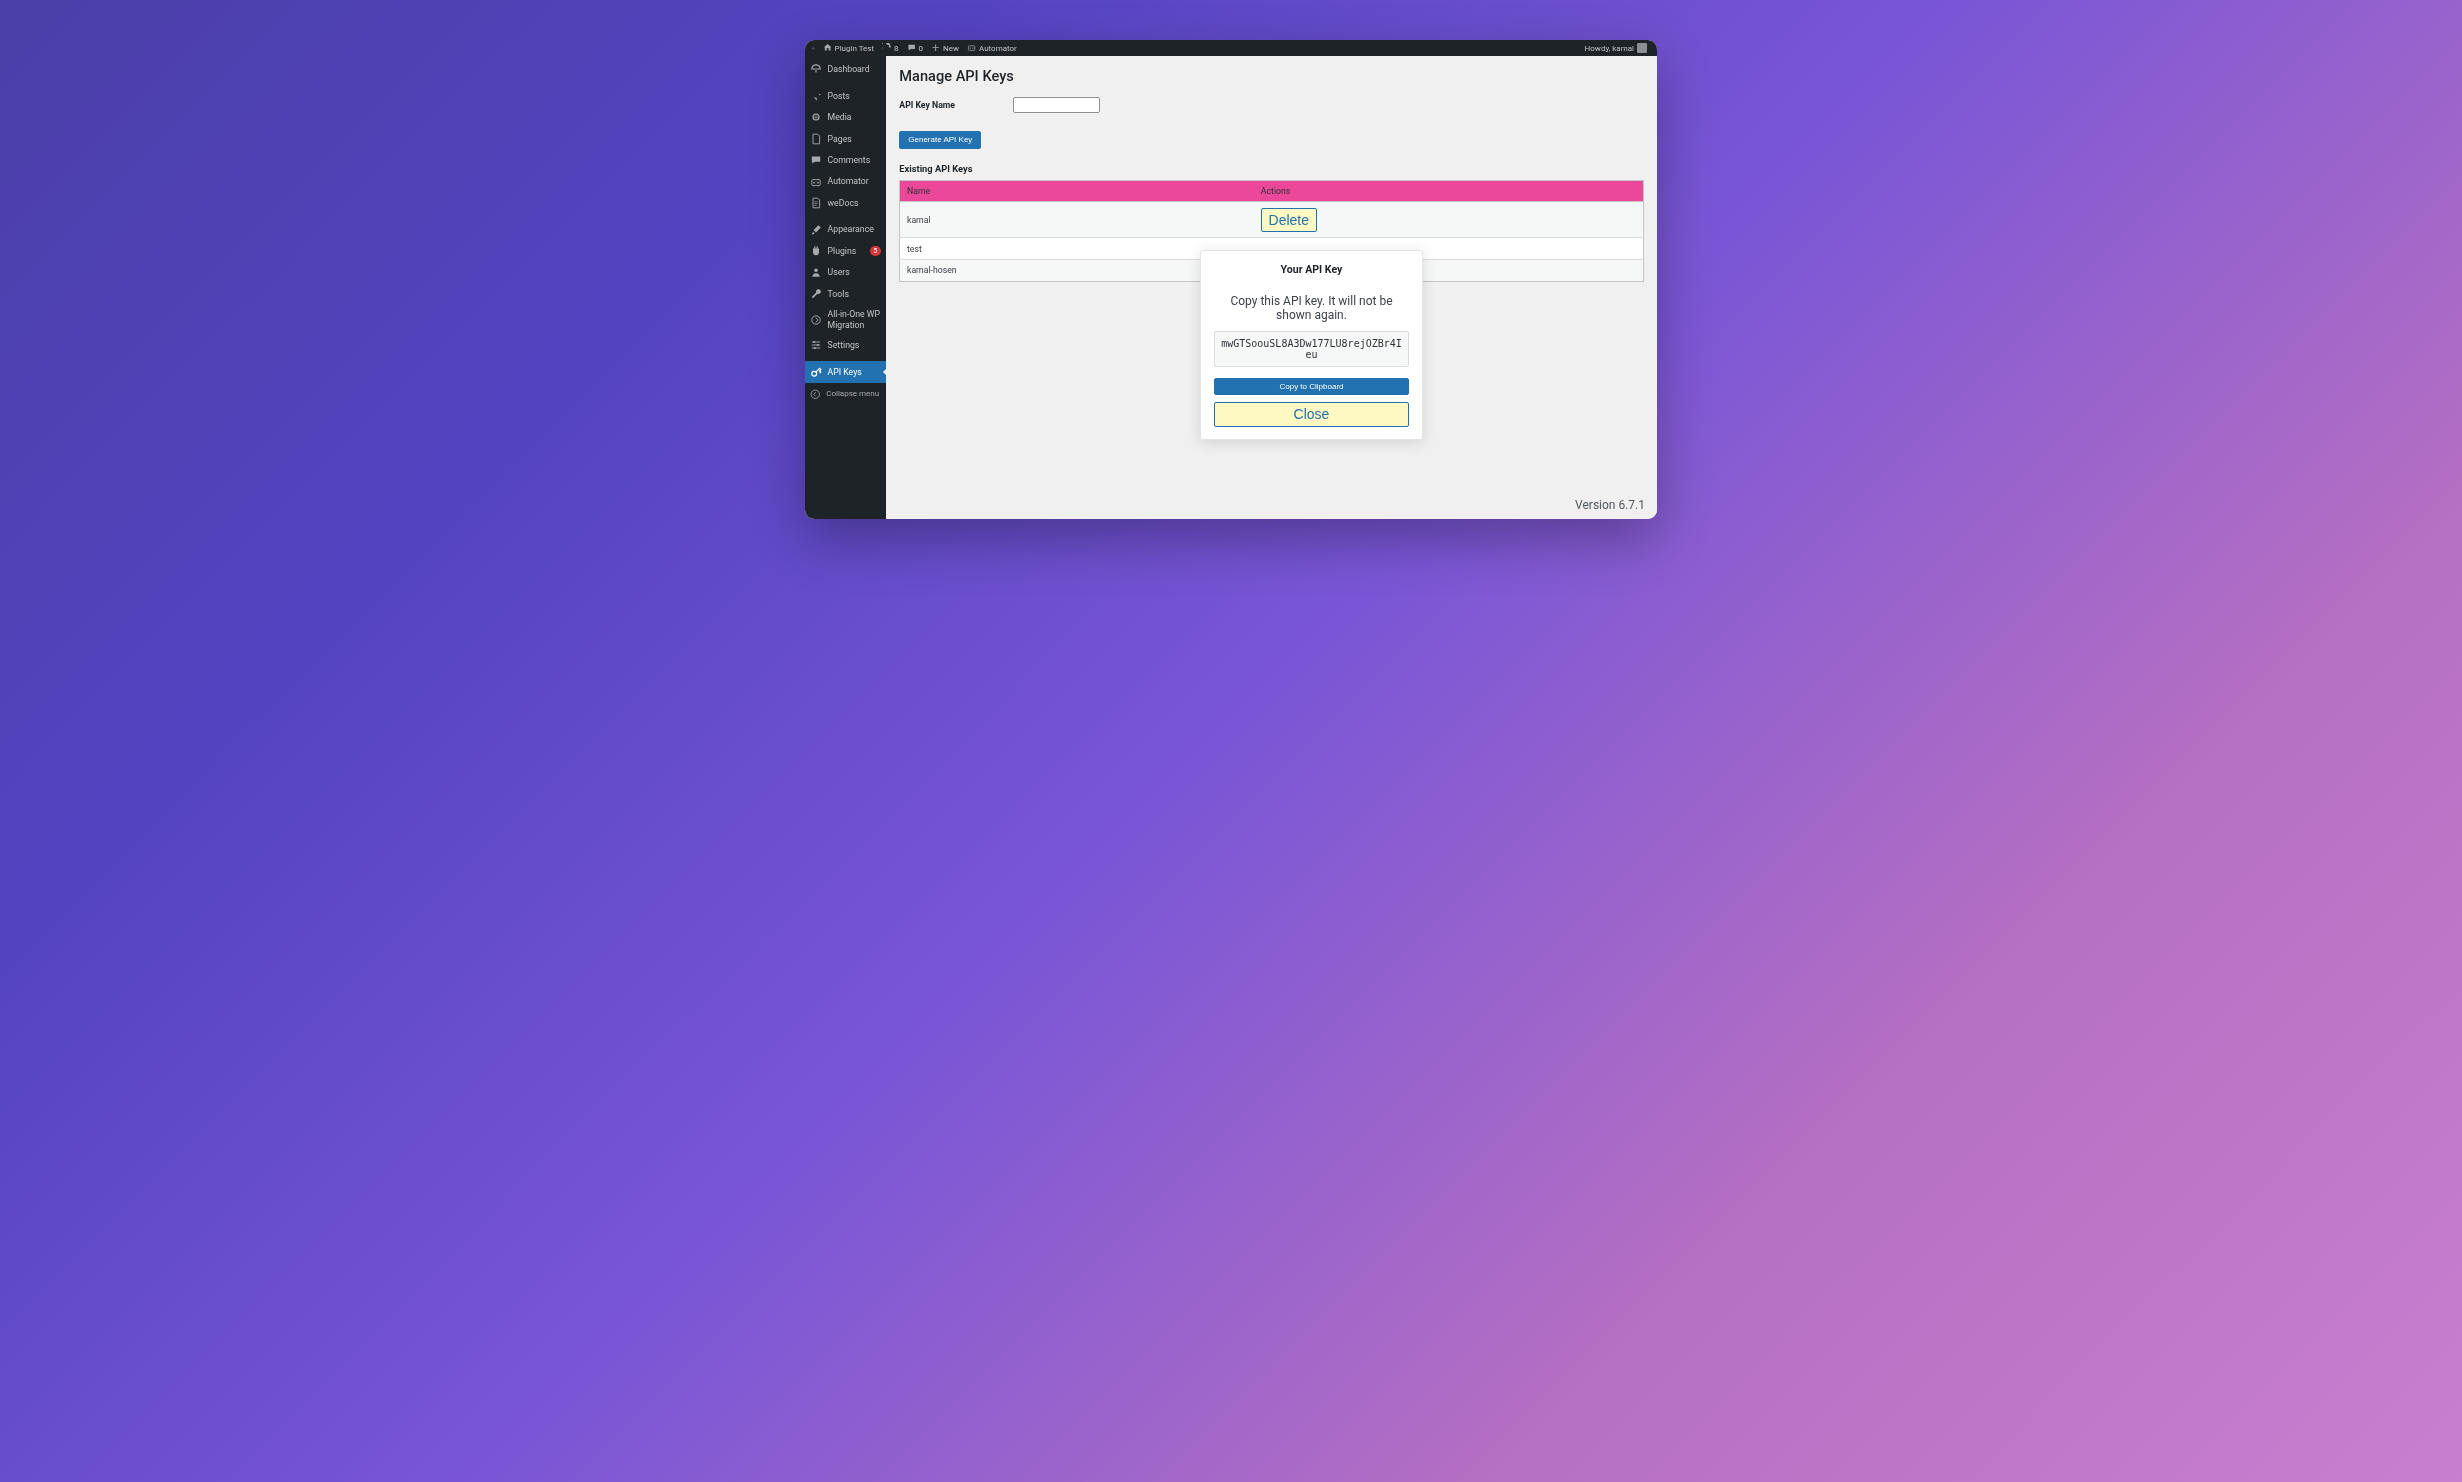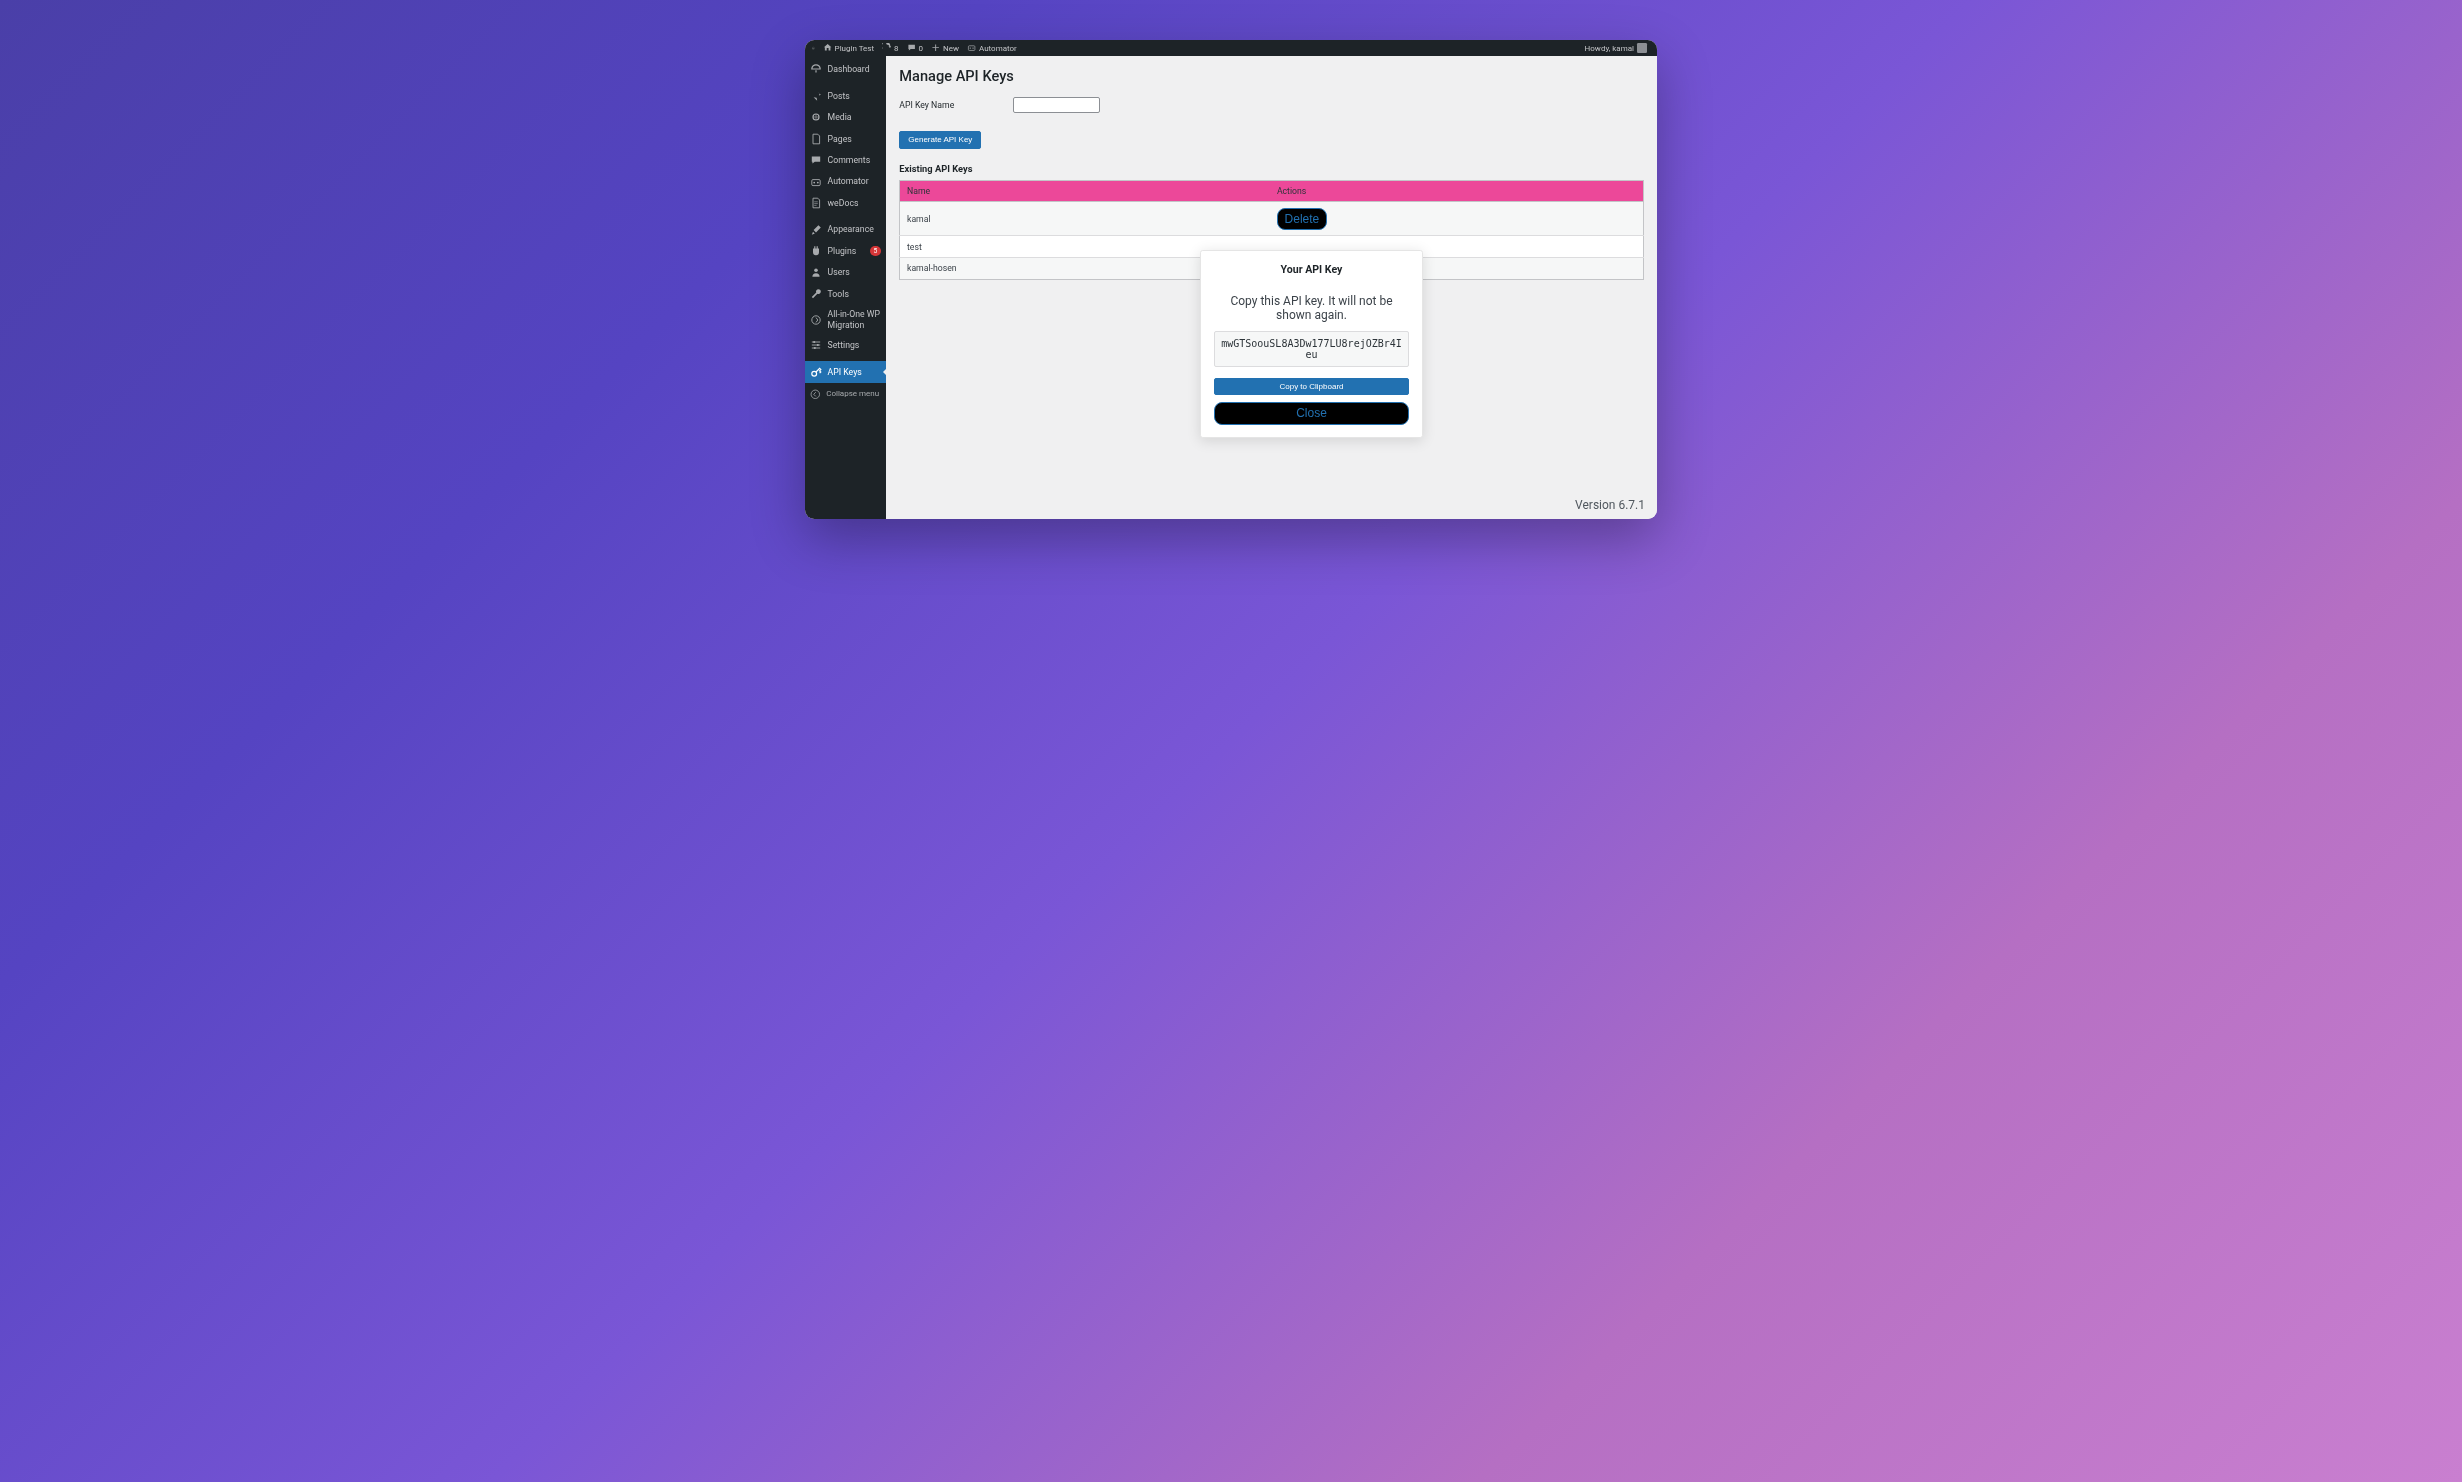--- a/index.html
+++ b/index.html
@@ -115,45 +115,45 @@
   .content {
     flex:1;
     background:#f0f0f1;
     padding:10.6px 13.3px 27px 13.3px;
     position:relative;
     display:flex;
     flex-direction:column;
   }
   h1.page-title { font-size:14.6px; font-weight:500; color:#1d2327; margin-bottom:12px; }
   .form-row { display:flex; align-items:center; gap:13.3px; margin-bottom:18.6px; }
-  .form-row label { font-weight:400; font-size:8.7px; width:100px; color:#1d2327; }
+  .form-row label { font-weight:700; font-size:8.7px; width:100px; color:#1d2327; }
   .form-row input[type=text] {
     border:0.7px solid #8c8f94;
     border-radius:2px;
     padding:2px 5.3px;
     font-size:8.7px;
     width:87px;
     background:#fff;
     height:16px;
   }
   .btn-primary {
     background:#2271b1;
     border:0.7px solid #2271b1;
     color:#fff;
     border-radius:2px;
     font-size:8px;
     padding:3.3px 8px;
     cursor:pointer;
   }
   .btn-secondary {
-    background:#000000;
+    background:#fef9c3;
     border:0.7px solid #2271b1;
     color:#2271b1;
-    border-radius:8px;
-    font-size:12px;
+    border-radius:2px;
+    font-size:14px;
     padding:3.3px 6.7px;
     cursor:pointer;
   }
   h2.section { font-size:9.3px; font-weight:700; margin:14.6px 0 5.3px; color:#1d2327; }
   table.list {
     width:100%;
     border-collapse:collapse;
     background:#fff;
     border:0.7px solid #c3c4c7;
     font-size:8.7px;

